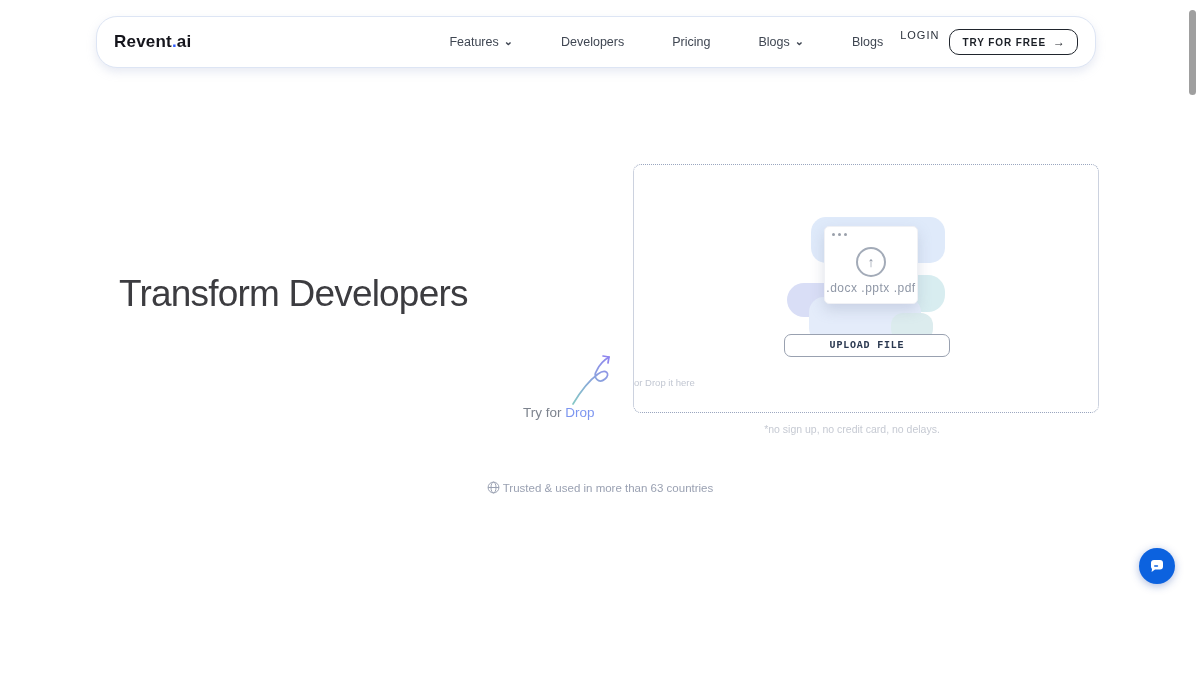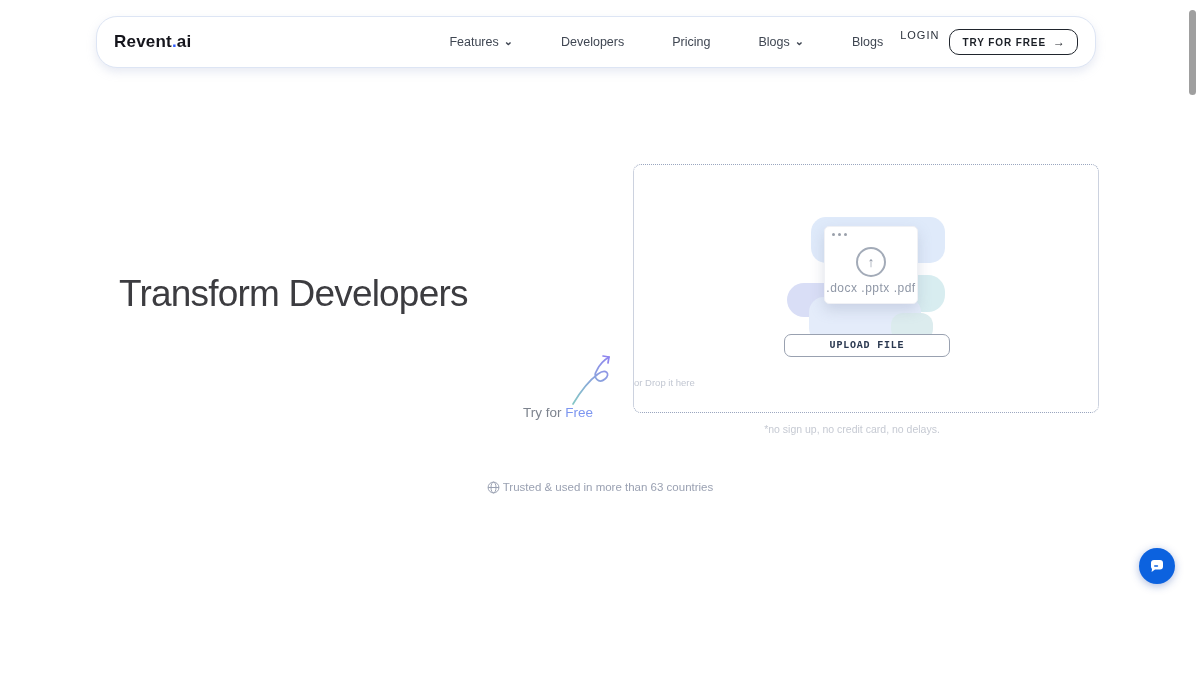--- a/index.html
+++ b/index.html
@@ -66,21 +66,21 @@
     background:#fff; border:1px solid #99a1b0; border-radius:7px; cursor:pointer;
     font-family:Liberation Mono, monospace; font-size:10px; font-weight:700;
     letter-spacing:.8px; color:#2a3850; }
   .drop-hint { position:absolute; left:0; top:199px; width:100%; 
     font-size:9.5px; color:#c2c7d2;margin-top:13px; }
   .footnote { position:absolute; left:619px; top:423px; width:466px; text-align:center;
     font-size:10.5px; color:#c6cad3; }
 
   
   .trust { position:absolute; left:0; top:481px; width:1200px; display:flex;
-    justify-content:center; gap:3px; font-size:11.5px; color:#9aa1b2; }
+    align-items:center; justify-content:center; gap:3px; font-size:11.5px; color:#9aa1b2; }
 
   
   .chat-btn { position:absolute; left:1139px; top:548px; width:36px; height:36px; border-radius:50%;
     background:#0c62df; box-shadow:0 2px 8px rgba(20,60,160,0.35); cursor:pointer;
     display:flex; align-items:center; justify-content:center; }
 
   
   .scrollbar-track { position:absolute; right:0; top:0; width:12px; height:675px; background:transparent; }
   .scrollbar-thumb { position:absolute; right:4px; top:10px; width:7px; height:85px;
     background:#9f9f9f; border-radius:3.5px; }
@@ -131,21 +131,21 @@
   <svg class="doodle" width="50" height="55" viewBox="0 0 50 55">
     <defs>
       <linearGradient id="doodleGrad" gradientUnits="userSpaceOnUse" x1="8" y1="52" x2="44" y2="5">
         <stop offset="0" stop-color="#85c8c5"></stop>
         <stop offset="1" stop-color="#8f86ef"></stop>
       </linearGradient>
     </defs>
     <path d="M8,52 C14,42 22,30 33,22 C41,16 46,22 40,27 C34,32 27,26 32,18 C35,12 39,8 44,5" fill="none" stroke="url(#doodleGrad)" stroke-width="1.7" stroke-linecap="round"></path>
     <path d="M38,4 L44,5 L43,11" fill="none" stroke="#8f86ef" stroke-width="1.7" stroke-linecap="round" stroke-linejoin="round"></path>
   </svg>
-  <div class="tryfree-text"><span>Try for </span><span class="free">Free</span></div>
+  <div class="tryfree-text"><span>Try for </span><span class="free">Drop</span></div>
 </div>
 
 <div class="upload-box">
   <div class="illus">
     <div class="blob b1"></div>
     <div class="blob b2"></div>
     <div class="blob b3"></div>
     <div class="blob b4"></div>
     <div class="blob b5"></div>
     <div class="file-card">

